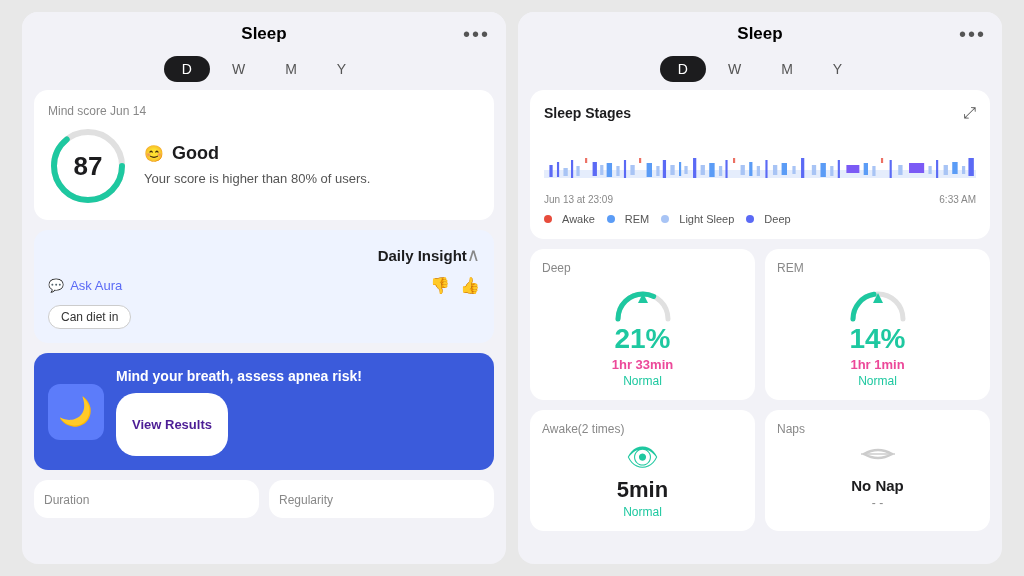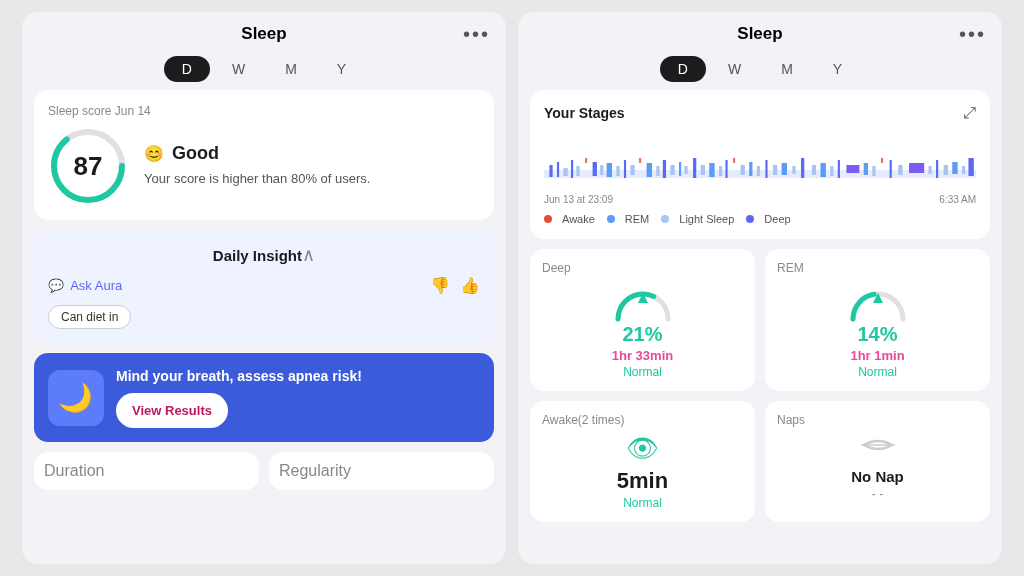--- a/index.html
+++ b/index.html
@@ -137,21 +137,21 @@
       line-height: 1.4;
     }
     
     .insight-card {
       background: #eef3ff;
       border-radius: 14px;
       padding: 14px;
     }
     .insight-header {
       display: flex;
-      justify-content: center;
+      justify-content: flex-end;
       align-items: center;
       margin-bottom: 10px;
     }
     .insight-title {
       font-size: 15px;
       font-weight: 700;
       color: #1c1c1e;
     }
     .insight-text {
       font-size: 13px;
@@ -228,35 +228,35 @@
     }
     .promo-text {
       font-size: 14px;
       font-weight: 600;
       color: #fff;
       margin-bottom: 8px;
       line-height: 1.3;
     }
     .promo-btn {
       background: #fff;
-      color: #be185d;
+      color: #4c1d95;
       border: none;
       border-radius: 20px;
-      padding: 10px 16px;
+      padding: 24px 16px;
       font-size: 13px;
       font-weight: 600;
       cursor: pointer;
     }
     
     .bottom-row {
       display: flex;
       gap: 10px;
     }
     .bottom-label {
-      font-size: 16px;
+      font-size: 12px;
       color: #888;
       font-weight: 500;
     }
     
     .sleep-stages-card .stages-header {
       display: flex;
       justify-content: space-between;
       align-items: center;
       margin-bottom: 8px;
     }
@@ -316,21 +316,21 @@
       flex-direction: column;
       align-items: center;
     }
     .metric-label {
       font-size: 12px;
       color: #888;
       align-self: flex-start;
       margin-bottom: 6px;
     }
     .metric-percent {
-      font-size: 20px;
+      font-size: 28px;
       font-weight: 700;
       color: #1ec8a0;
       margin-bottom: 2px;
     }
     .metric-time {
       font-size: 13px;
       font-weight: 600;
       color: #ec4899;
       margin-bottom: 2px;
     }
@@ -422,21 +422,21 @@
     <div class="tab-bar">
       <button class="tab active">D</button>
       <button class="tab">W</button>
       <button class="tab">M</button>
       <button class="tab">Y</button>
     </div>
     <div class="panel-content">
 
       <div class="card">
         <div class="score-header">
-          <span>Sleep score</span>
+          <span>Mind score</span>
           <span class="score-date">Jun 14</span>
         </div>
         <div class="sleep-score-card">
           <div class="score-circle-container">
             <svg width="80" height="80" viewBox="0 0 80 80">
               <circle cx="40" cy="40" r="34" fill="none" stroke="#e0e0e0" stroke-width="6"></circle>
               <circle cx="40" cy="40" r="34" fill="none" stroke="#1ec8a0" stroke-width="6" stroke-dasharray="190 213" stroke-dashoffset="53" stroke-linecap="round"></circle>
             </svg>
             <span class="score-number">87</span>
           </div>
@@ -503,21 +503,21 @@
     <div class="tab-bar">
       <button class="tab active">D</button>
       <button class="tab">W</button>
       <button class="tab">M</button>
       <button class="tab">Y</button>
     </div>
     <div class="panel-content">
 
       <div class="card sleep-stages-card">
         <div class="stages-header">
-          <span class="stages-title">Your Stages</span>
+          <span class="stages-title">Sleep Stages</span>
           <button class="expand-btn">⤢</button>
         </div>
 
         <div class="stages-chart">
           <svg width="100%" height="60" viewBox="0 0 400 60" preserveAspectRatio="none">
 
             <rect x="0" y="40" width="400" height="8" fill="#a8c4f5" opacity="0.3"></rect>
 
             <rect x="5" y="35" width="3" height="12" fill="#5b6af5"></rect>
             <rect x="12" y="32" width="2" height="15" fill="#5b6af5"></rect>

